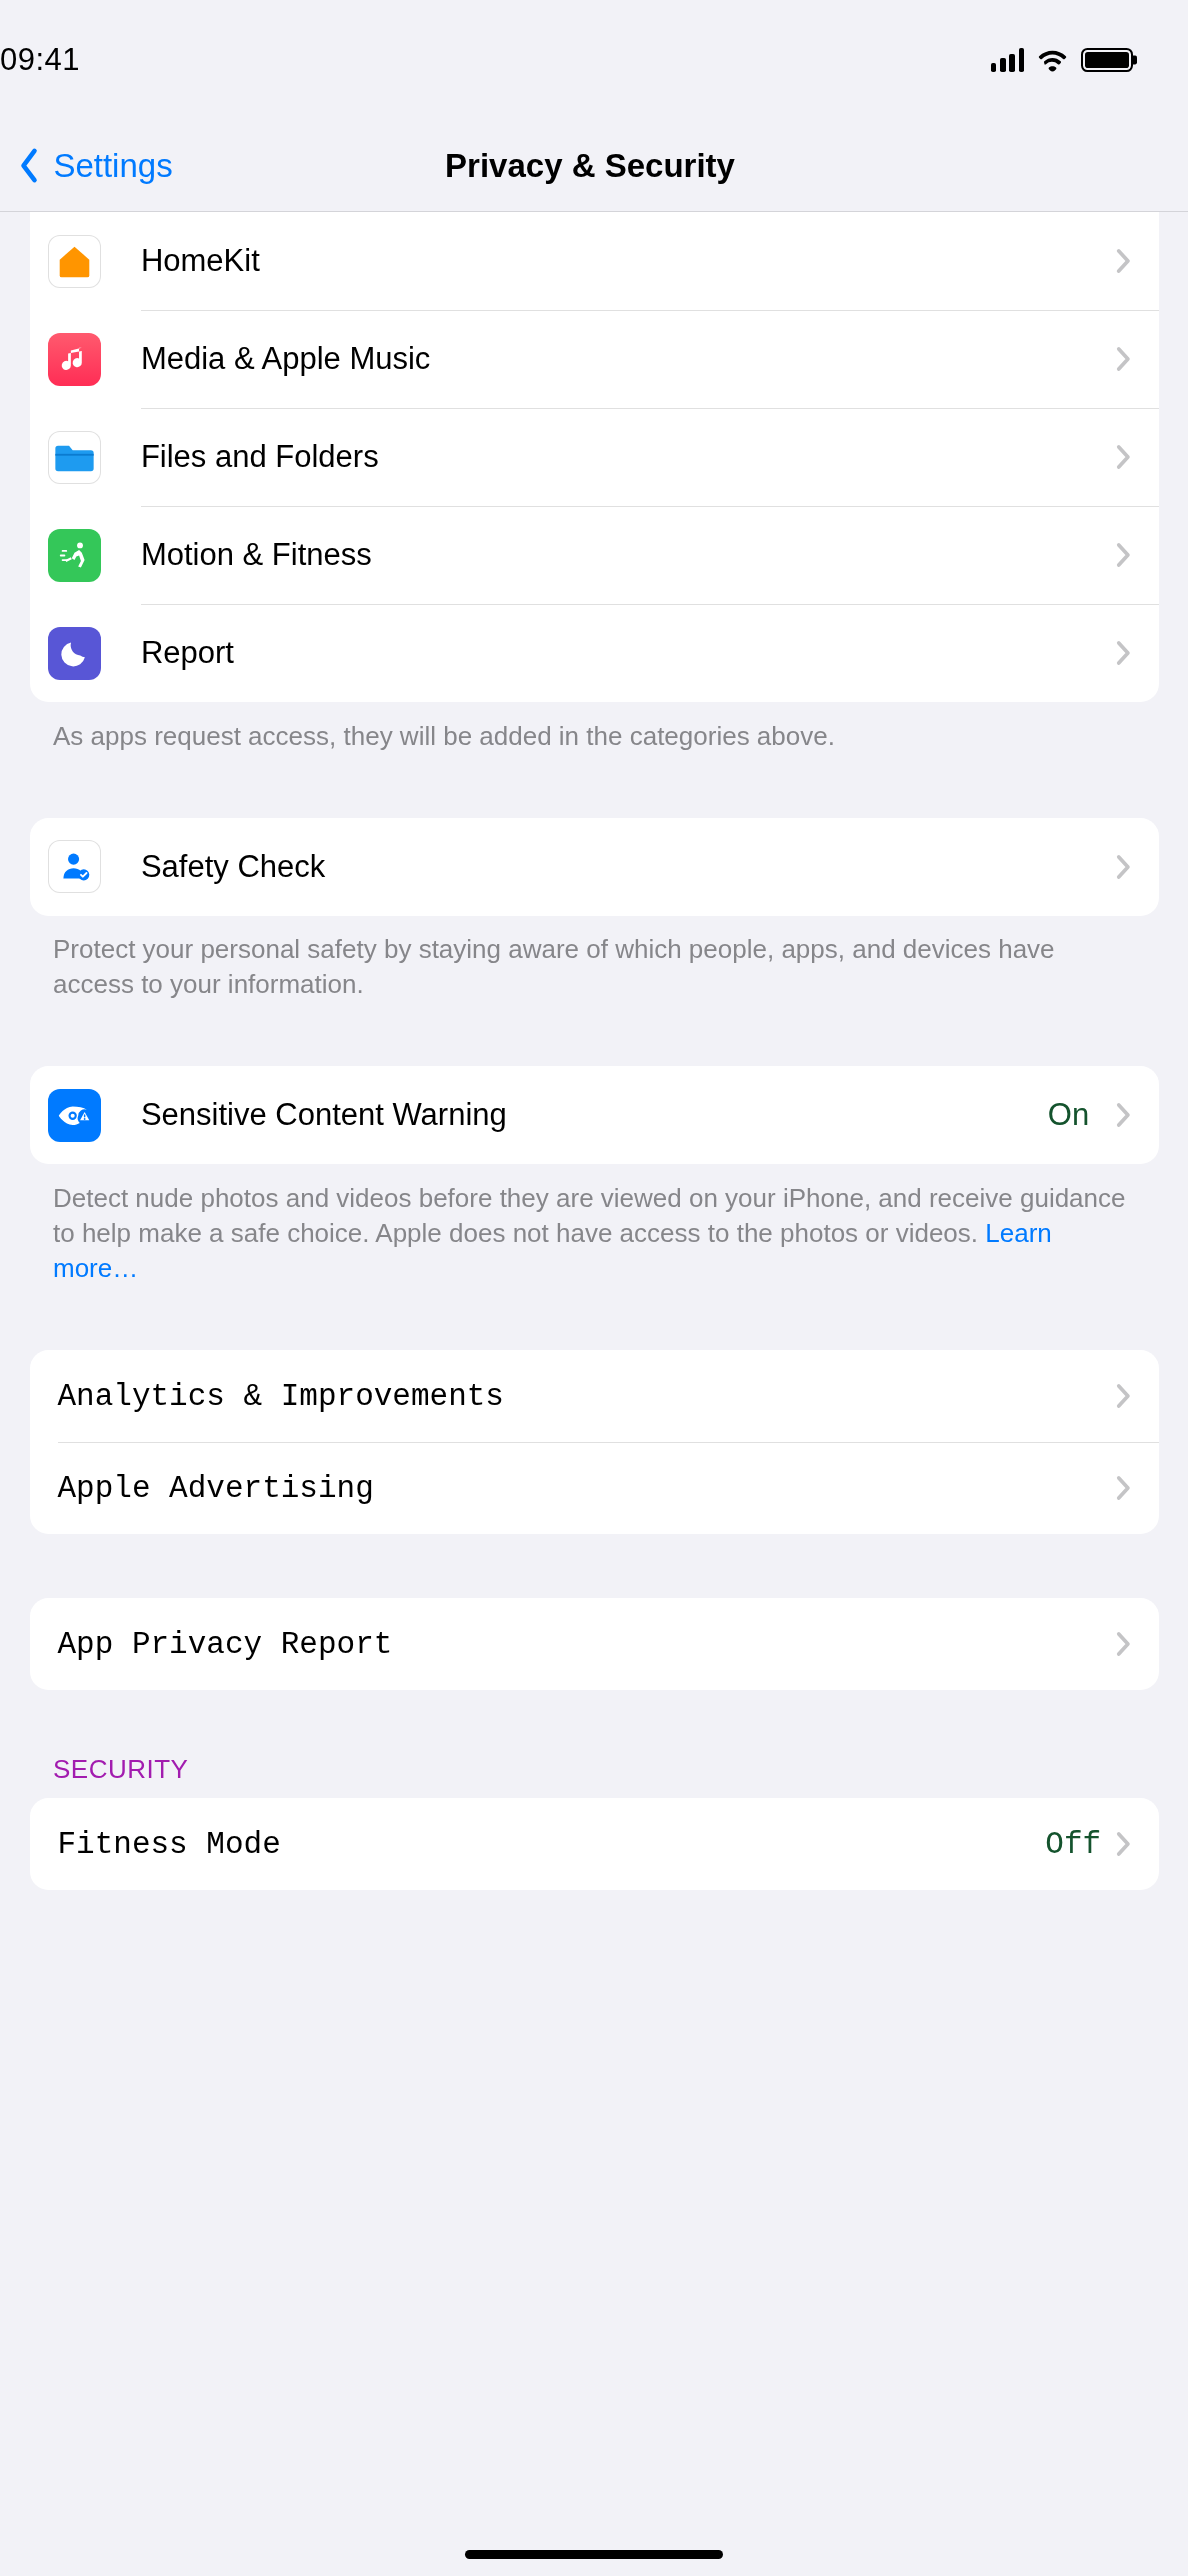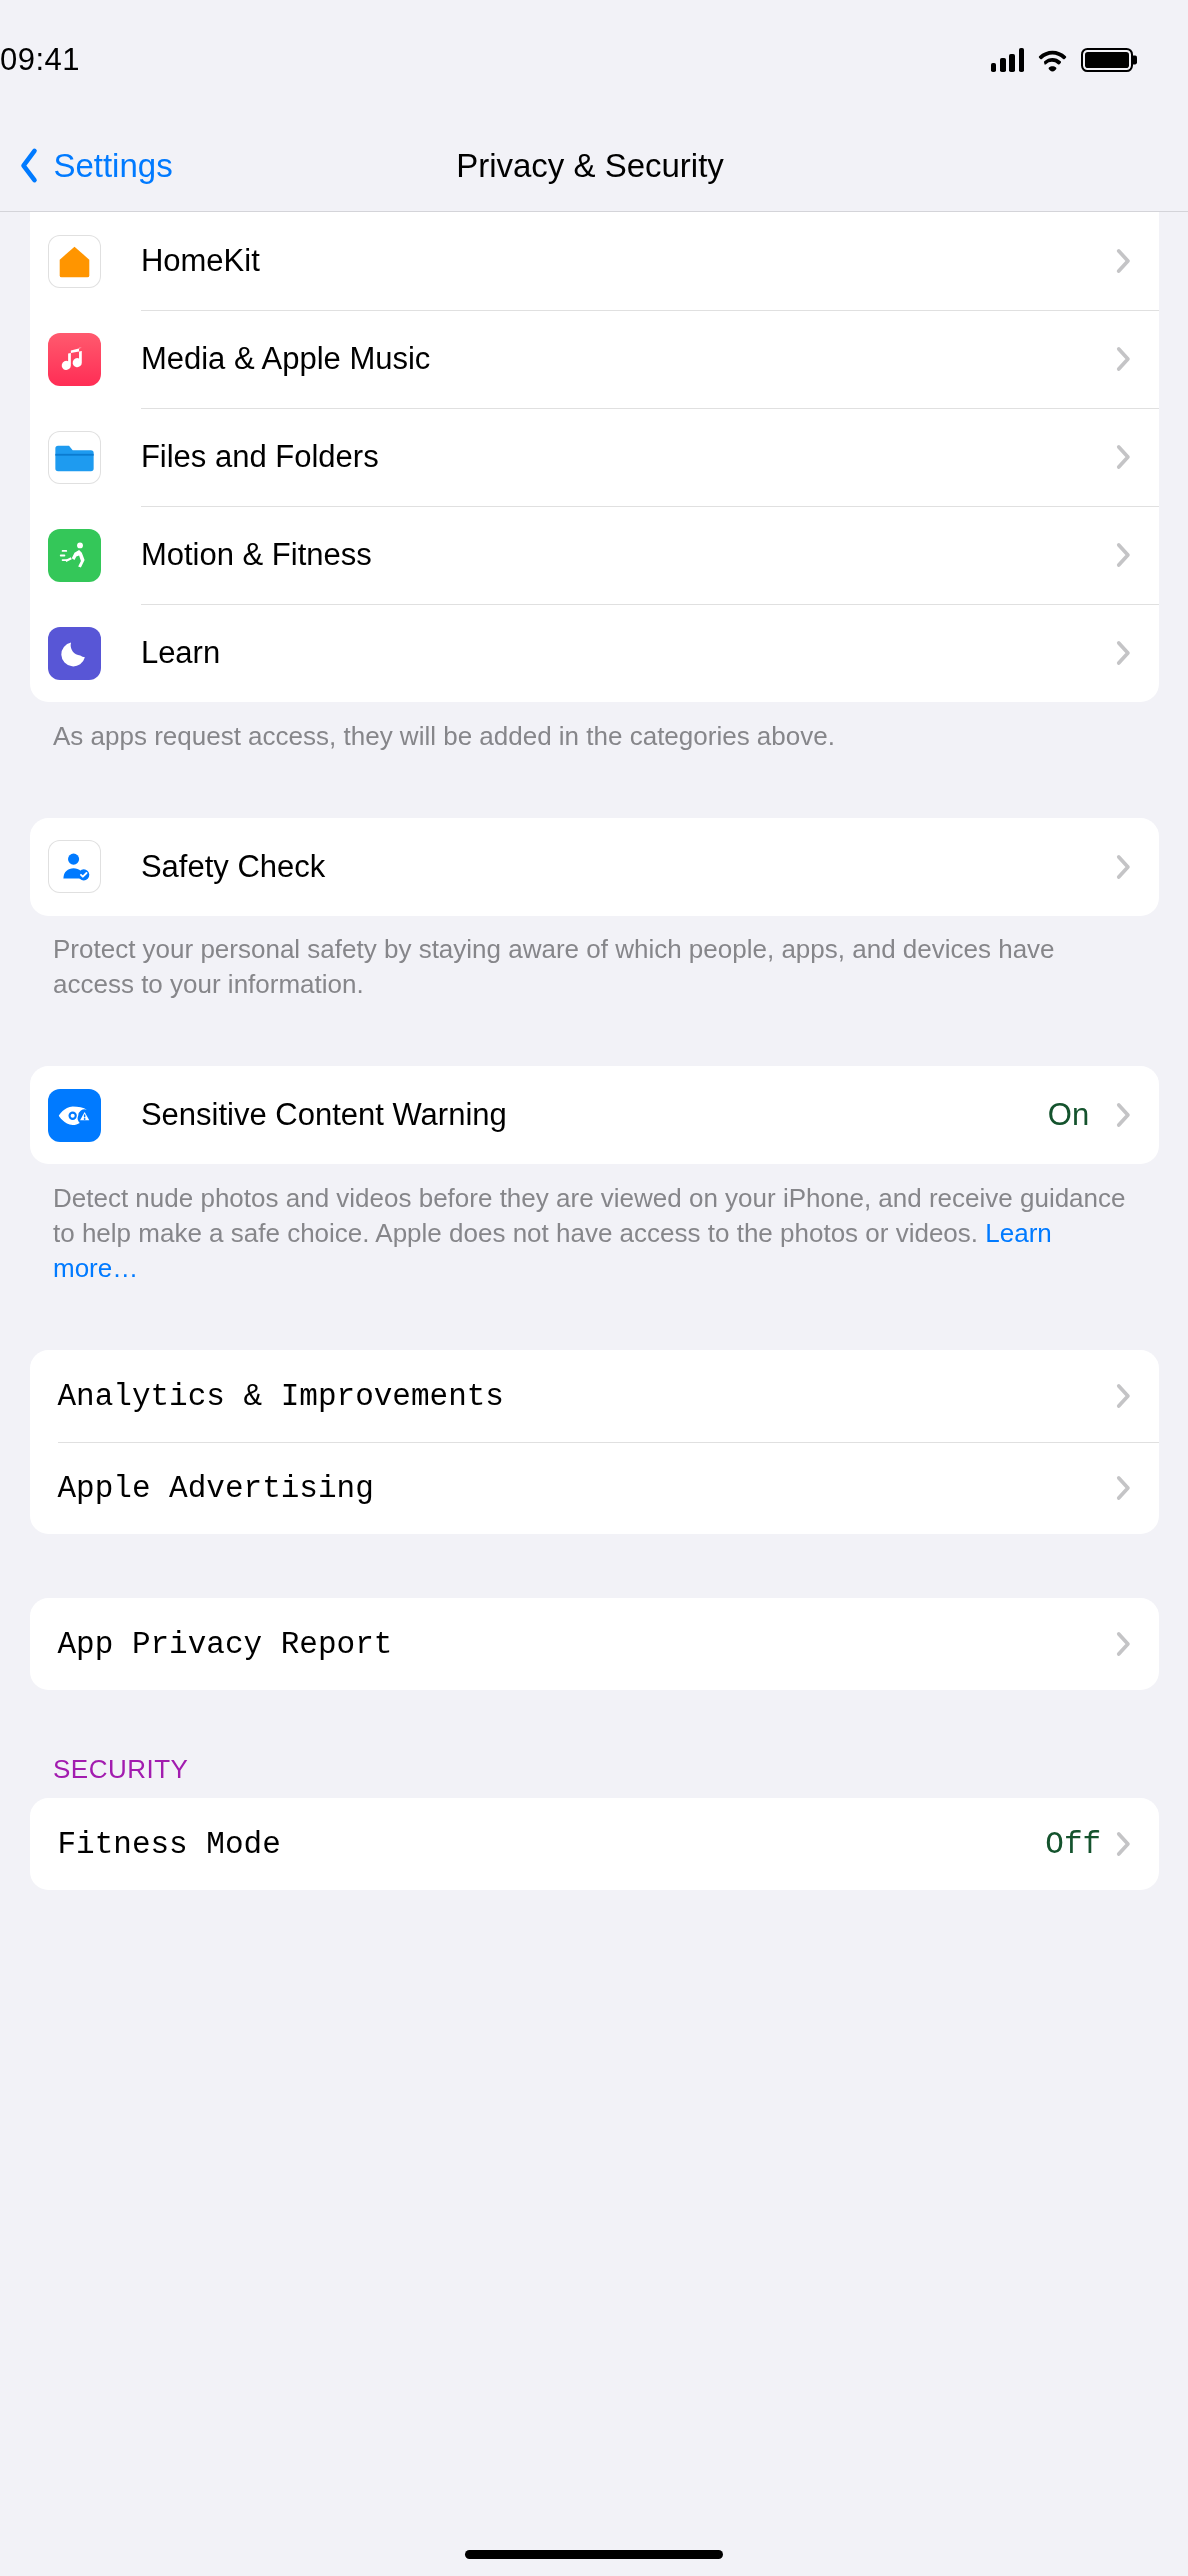--- a/index.html
+++ b/index.html
@@ -86,21 +86,21 @@
     font-size: 33px;
     font-weight: 400;
     gap: 13px;
   }
   .nav-back svg { display:block; }
   .nav-title {
     position:absolute;
     left:0; right:8px;
     text-align:center;
     font-size: 33px;
-    font-weight: 400;
+    font-weight: 700;
     pointer-events:none;
   }
 
   
   .content {
     padding: 0;
   }
   .group {
     margin: 0 29.5px;
     background:#fff;
@@ -292,21 +292,21 @@
           </svg>
         </div>
     </div>
 
     <div class="row with-icon">
       <div class="row-icon" style="background:#5856d6;">
         <svg width="29.5" height="29.5" viewBox="0 0 32 32">
             <path fill="#fff" d="M22 19 A11 11 0 0 1 12 5 A13 13 0 1 0 27 21 A11 11 0 0 1 22 19 Z"></path>
           </svg>
       </div>
-      <div class="row-label">Learn</div>
+      <div class="row-label">Report</div>
       <div class="row-spacer"></div>
       <div class="chevron">
           <svg width="14.7" height="26" viewBox="0 0 16 28">
             <path fill="none" stroke="#c4c4c6" stroke-width="4" stroke-linecap="round" stroke-linejoin="round" d="M3 3 L13 14 L3 25"></path>
           </svg>
         </div>
     </div>
 
   </div>
   <div class="footer-text">As apps request access, they will be added in the categories above.</div>

